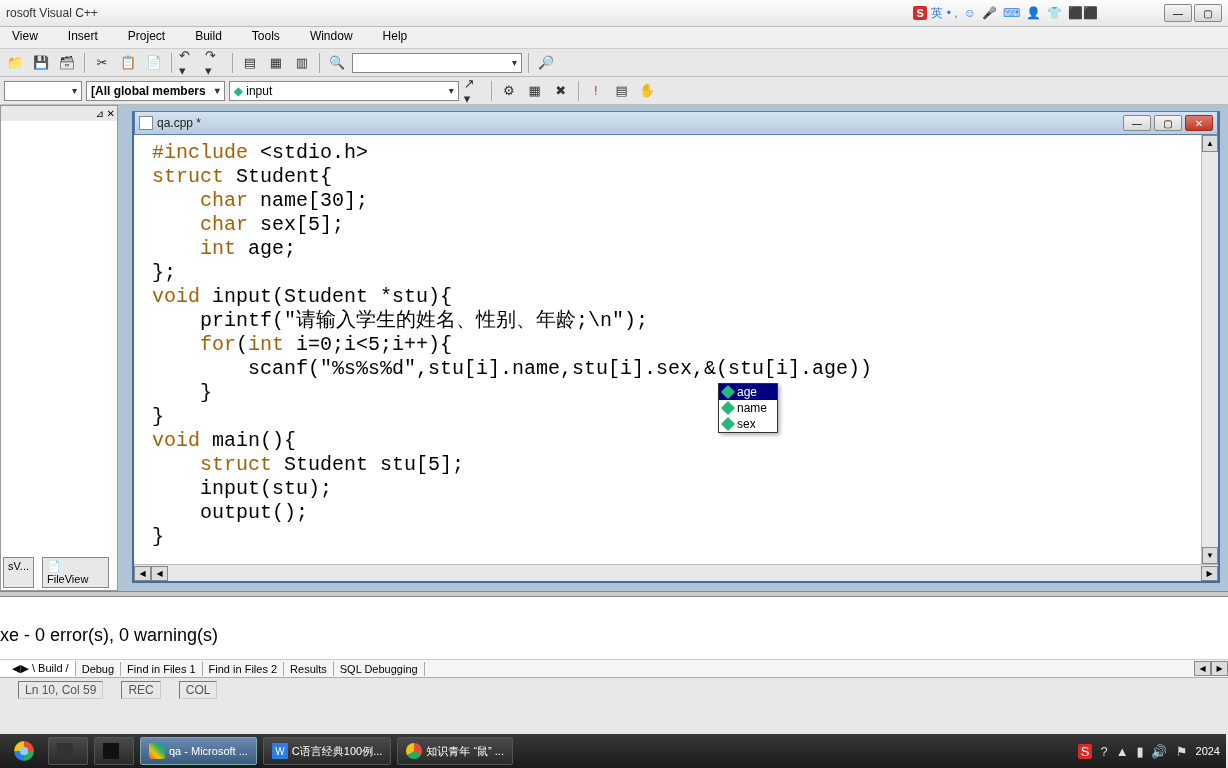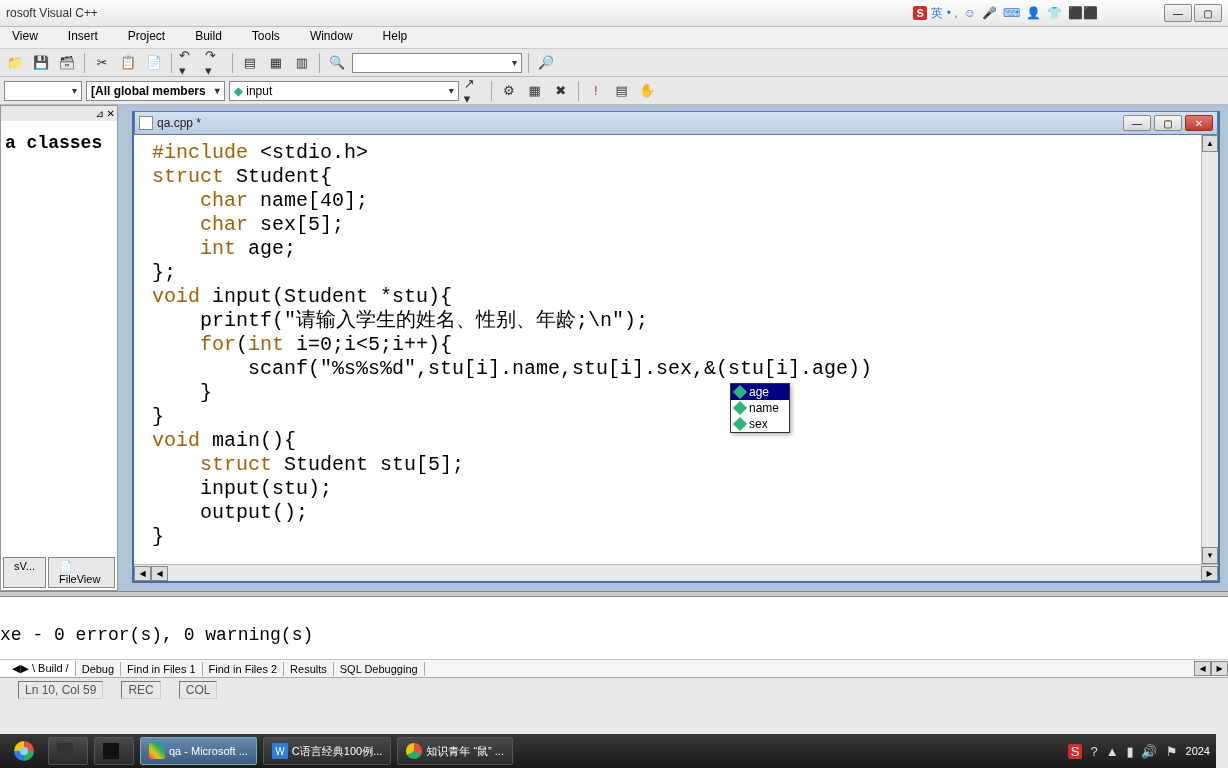--- a/index.html
+++ b/index.html
@@ -16,21 +16,21 @@
 .tb-btn { width: 22px; height: 22px; display: flex; align-items: center; justify-content: center; border: 1px solid transparent; font-size: 13px; color: #333; }
 .tb-sep { width: 1px; height: 20px; background: #aaa; margin: 0 2px; }
 .tb-combo { border: 1px solid #888; background: #fff; height: 20px; padding: 0 18px 0 4px; font-size: 12px; position: relative; min-width: 80px; display: flex; align-items: center; }
 .tb-combo::after { content: "▾"; position: absolute; right: 4px; font-size: 10px; color: #333; }
 .toolbar2 { background: #e8e8e8; height: 28px; display: flex; align-items: center; padding: 0 4px; gap: 4px; border-bottom: 1px solid #bbb; }
 .main { display: flex; height: 486px; }
 .sidebar { width: 118px; background: #fff; border: 1px solid #999; position: relative; }
 .sidebar-hdr { display: flex; justify-content: flex-end; padding: 2px; font-size: 10px; background: #e8e8e8; }
 .sidebar-content { padding: 12px 4px; font-family: "Courier New", monospace; font-size: 18px; font-weight: bold; }
 .sidebar-tabs { position: absolute; bottom: 2px; left: 2px; display: flex; font-size: 11px; }
-.sidebar-tab { border: 1px solid #888; background: #e8e8e8; padding: 2px 10px; margin-right: 2px; }
+.sidebar-tab { border: 1px solid #888; background: #e8e8e8; padding: 2px 4px; margin-right: 8px; }
 .editor-area { flex: 1; background: #b0c4d8; padding: 6px 8px 10px 14px; position: relative; }
 .editor-window { background: #fff; border: 2px solid #426ca3; border-top: none; height: 472px; display: flex; flex-direction: column; }
 .editor-titlebar { background: linear-gradient(#d4e2f2, #b8cce0); height: 24px; display: flex; align-items: center; justify-content: space-between; padding: 0 4px; border: 1px solid #5b7fa8; }
 .editor-title { display: flex; align-items: center; gap: 4px; font-size: 12px; color: #222; }
 .editor-title-icon { width: 14px; height: 14px; background: #fff; border: 1px solid #888; display: inline-block; }
 .win-controls { display: flex; gap: 3px; }
 .win-btn { width: 28px; height: 16px; border: 1px solid #888; background: linear-gradient(#f5f5f5,#d8d8d8); font-size: 10px; display: flex; align-items: center; justify-content: center; border-radius: 2px; }
 .win-btn.close { background: linear-gradient(#e07a6f,#c0392b); border-color: #a02a1c; color: #fff; }
 .code-scroll-h { height: 17px; background: #e8e8e8; border-top: 1px solid #bbb; display: flex; align-items: center; }
 .code-scroll-h .arrow { width: 17px; height: 15px; border: 1px solid #888; background: #ddd; font-size: 8px; display: flex; align-items: center; justify-content: center; }
@@ -40,30 +40,30 @@
 .code-scroll-v { width: 17px; background: #e8e8e8; border-left: 1px solid #bbb; display: flex; flex-direction: column; }
 .code-scroll-v .arrow { height: 17px; border: 1px solid #888; background: #ddd; font-size: 8px; display: flex; align-items: center; justify-content: center; }
 .code-scroll-v .track { flex: 1; }
 .kw-blue { color: #a16207; }
 .autocomplete { position: absolute; border: 1px solid #333; background: #fff; font-family: Tahoma, sans-serif; font-size: 12px; box-shadow: 2px 2px 4px rgba(0,0,0,0.3); }
 .ac-item { padding: 1px 10px 1px 4px; display: flex; align-items: center; gap: 4px; }
 .ac-item.sel { background: #000080; color: #fff; }
 .ac-icon { width: 10px; height: 10px; background: #2ab57d; transform: rotate(45deg); display: inline-block; }
 .pane-sep { height: 6px; background: #ccc; border-top: 1px solid #888; border-bottom: 1px solid #888; cursor: row-resize; }
 .output-pane { background: #fff; height: 80px; position: relative; }
-.output-text { font-family: Liberation Mono, monospace; font-size: 18px; padding: 28px 0 0 0; }
+.output-text { font-family: Liberation Sans, sans-serif; font-size: 18px; padding: 28px 0 0 0; }
 .output-tabs { position: absolute; bottom: 0; left: 0; right: 0; display: flex; font-size: 11px; border-top: 1px solid #ccc; background: #f5f5f5; height: 18px; align-items: center; }
 .out-tab { padding: 1px 6px; border-right: 1px solid #aaa; }
 .out-tab.active { background: #fff; padding-left: 12px; }
 .out-scroll { display: flex; margin-left: auto; }
 .out-scroll .arrow { width: 17px; height: 15px; border: 1px solid #888; background: #ddd; font-size: 8px; display: flex; align-items: center; justify-content: center; }
 .statusbar { background: #e8e8e8; border-top: 1px solid #aaa; height: 25px; display: flex; align-items: center; font-size: 12px; }
 .status-left { flex: 1; padding-left: 2px; font-weight: bold; }
 .status-cell { border: 1px inset #ccc; padding: 1px 6px; margin-left: 18px; color: #555; }
-.taskbar { position: absolute; bottom: 0; left: 0; right: 12px; height: 34px; background: linear-gradient(#383838,#1a1a1a); display: flex; align-items: center; padding: 0 6px; gap: 6px; }
+.taskbar { position: absolute; bottom: 0; left: 0; right: 2px; height: 34px; background: linear-gradient(#383838,#1a1a1a); display: flex; align-items: center; padding: 0 6px; gap: 6px; }
 .start-btn { width: 36px; height: 28px; display: flex; align-items: center; justify-content: center; }
 .start-logo { width: 20px; height: 20px; border-radius: 50%; background: radial-gradient(circle, #8ed0f0 30%, transparent 31%), conic-gradient(#e74c3c 0 25%, #27ae60 25% 50%, #2a7de1 50% 75%, #f1c40f 75% 100%); }
 .task-btn { height: 28px; min-width: 40px; padding: 0 8px; background: linear-gradient(#4a4a4a,#2a2a2a); border: 1px solid #555; border-radius: 2px; color: #fff; font-size: 11px; display: flex; align-items: center; gap: 4px; }
 .task-btn.active { background: linear-gradient(#6a8ab0,#3a5a80); border-color: #7aa; }
 .task-icon { width: 16px; height: 16px; display: inline-block; }
 .tray { margin-left: auto; display: flex; align-items: center; gap: 8px; color: #fff; font-size: 11px; }
 .tray-icon { font-size: 13px; color: #ddd; }
 </style>
 </head>
 <body>
@@ -129,21 +129,20 @@
   <div class="tb-btn">✖</div>
   <div class="tb-sep"></div>
   <div class="tb-btn" style="color:#c0392b;">!</div>
   <div class="tb-btn">▤</div>
   <div class="tb-btn">✋</div>
 </div>
 
 <div class="main">
   <div class="sidebar">
     <div class="sidebar-hdr">⊿ ✕</div>
-    <div class="sidebar-content">a classes</div>
     <div class="sidebar-tabs">
       <div class="sidebar-tab">sV...</div>
       <div class="sidebar-tab">📄 <span>FileView</span></div>
     </div>
   </div>
   <div class="editor-area">
     <div class="editor-window">
       <div class="editor-titlebar">
         <div class="editor-title">
           <span class="editor-title-icon"></span>
@@ -151,36 +150,36 @@
         </div>
         <div class="win-controls">
           <div class="win-btn">—</div>
           <div class="win-btn">▢</div>
           <div class="win-btn close">✕</div>
         </div>
       </div>
       <div class="code-body">
         <div class="code-text"><span class="kw-blue">#include</span><span> &lt;stdio.h&gt;</span>
 <span class="kw-blue">struct</span><span> Student{</span>
-<span>    </span><span class="kw-blue">char</span><span> name[40];</span>
+<span>    </span><span class="kw-blue">char</span><span> name[30];</span>
 <span>    </span><span class="kw-blue">char</span><span> sex[5];</span>
 <span>    </span><span class="kw-blue">int</span><span> age;</span>
 <span>};</span>
 <span class="kw-blue">void</span><span> input(Student *stu){</span>
 <span>    printf("请输入学生的姓名、性别、年龄;\n");</span>
 <span>    </span><span class="kw-blue">for</span><span>(</span><span class="kw-blue">int</span><span> i=0;i&lt;5;i++){</span>
 <span>        scanf("%s%s%d",stu[i].name,stu[i].sex,&amp;(stu[i].age))</span>
 <span>    }</span>
 <span>}</span>
 <span class="kw-blue">void</span><span> main(){</span>
 <span>    </span><span class="kw-blue">struct</span><span> Student stu[5];</span>
 <span>    input(stu);</span>
 <span>    output();</span>
 <span>}</span></div>
-        <div class="autocomplete" style="left:596px; top:248px;">
+        <div class="autocomplete" style="left:584px; top:248px;">
           <div class="ac-item sel">
               <span class="ac-icon"></span>
               <span>age</span>
             </div>
           <div class="ac-item">
               <span class="ac-icon"></span>
               <span>name</span>
             </div>
           <div class="ac-item">
               <span class="ac-icon"></span>

